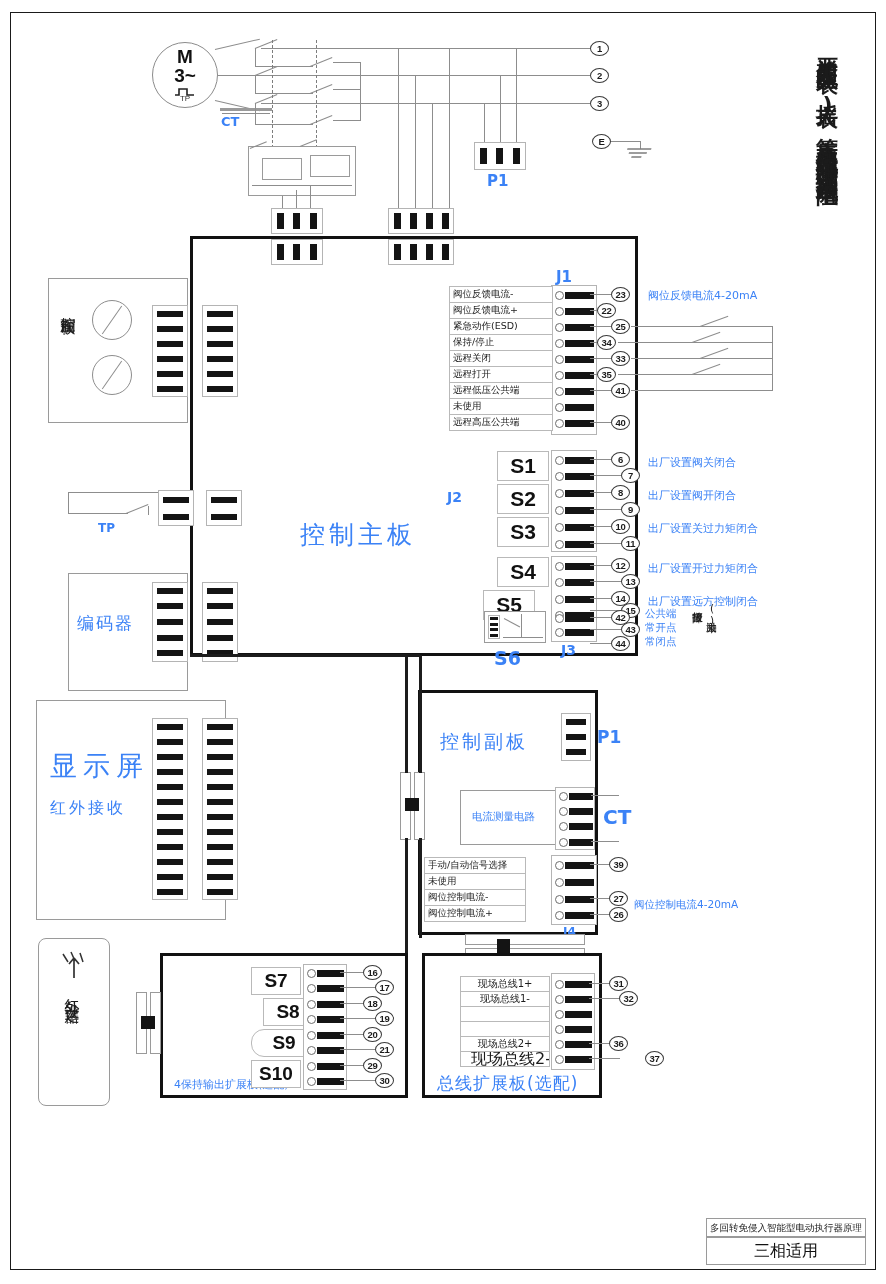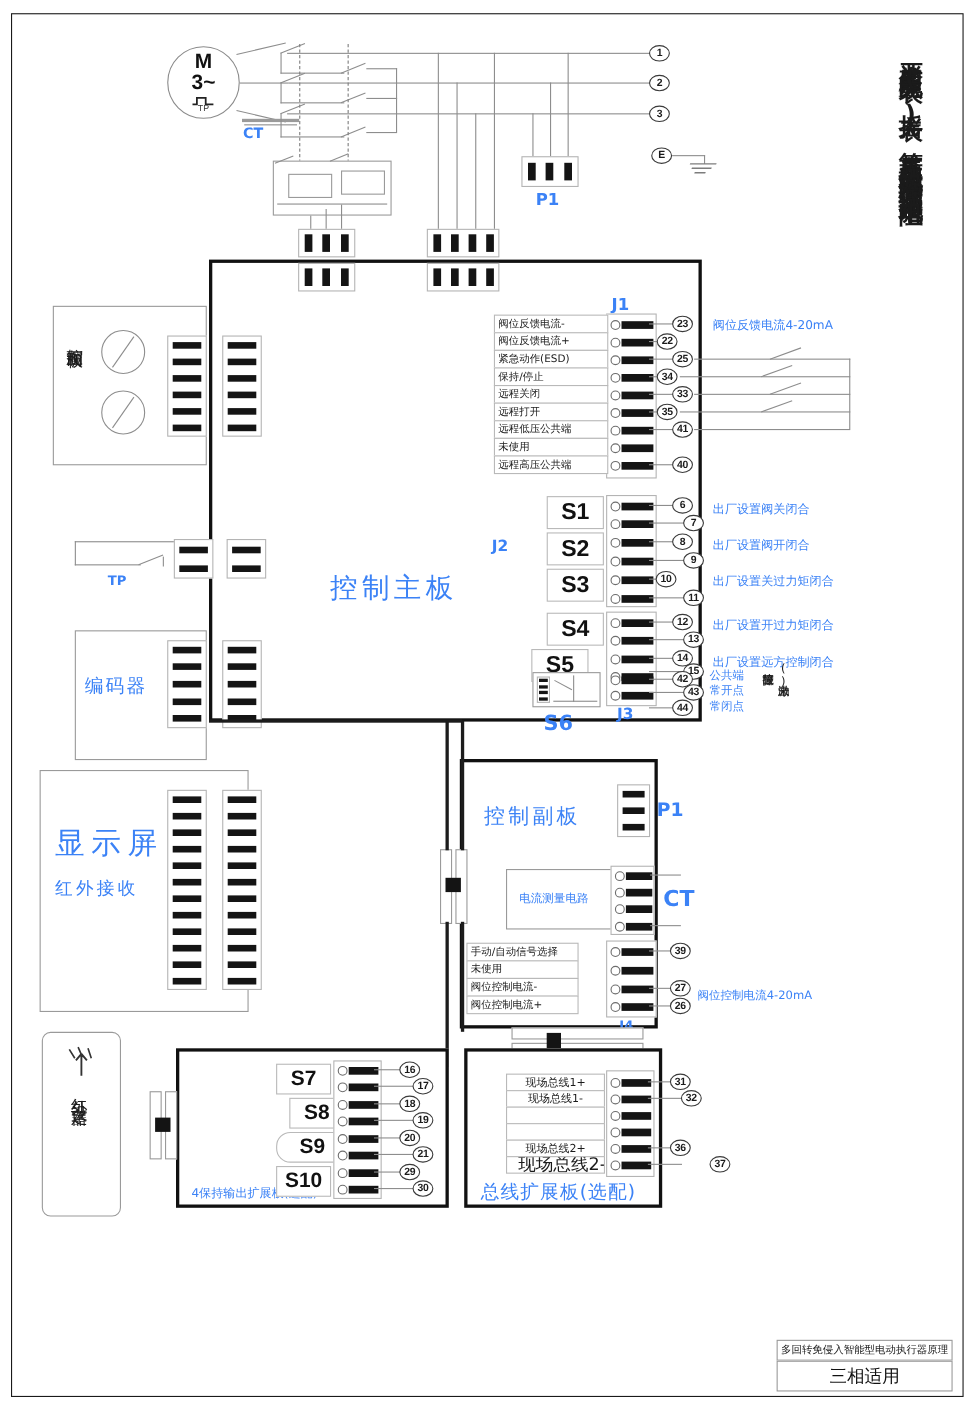--- a/index.html
+++ b/index.html
@@ -305,21 +305,21 @@
 
   <div class="wire wireh" style="left:590px;top:459px;width:22px;"></div>
   <div class="num" style="left:611px;top:452px;">6</div>
   <div class="wire wireh" style="left:590px;top:475px;width:32px;"></div>
   <div class="num" style="left:621px;top:468px;">7</div>
   <div class="wire wireh" style="left:590px;top:492px;width:22px;"></div>
   <div class="num" style="left:611px;top:485px;">8</div>
   <div class="wire wireh" style="left:590px;top:509px;width:32px;"></div>
   <div class="num" style="left:621px;top:502px;">9</div>
   <div class="wire wireh" style="left:590px;top:526px;width:22px;"></div>
-  <div class="num" style="left:596px;top:519px;text-align:right;">10</div>
+  <div class="num" style="left:611px;top:519px;text-align:right;">10</div>
   <div class="wire wireh" style="left:590px;top:543px;width:32px;"></div>
   <div class="num" style="left:621px;top:536px;">11</div>
 
   <div class="t cn" style="left:648px;top:455px;font-size:11px;">出厂设置阀关闭合</div>
   <div class="t cn" style="left:648px;top:488px;font-size:11px;">出厂设置阀开闭合</div>
   <div class="t cn" style="left:648px;top:521px;font-size:11px;">出厂设置关过力矩闭合</div>
 
   <div class="t" style="left:561px;top:642px;font-size:14px;font-weight:bold;">J3</div>
   <div class="tstrip" style="left:551px;top:556px;width:46px;height:86px;"></div>
 

